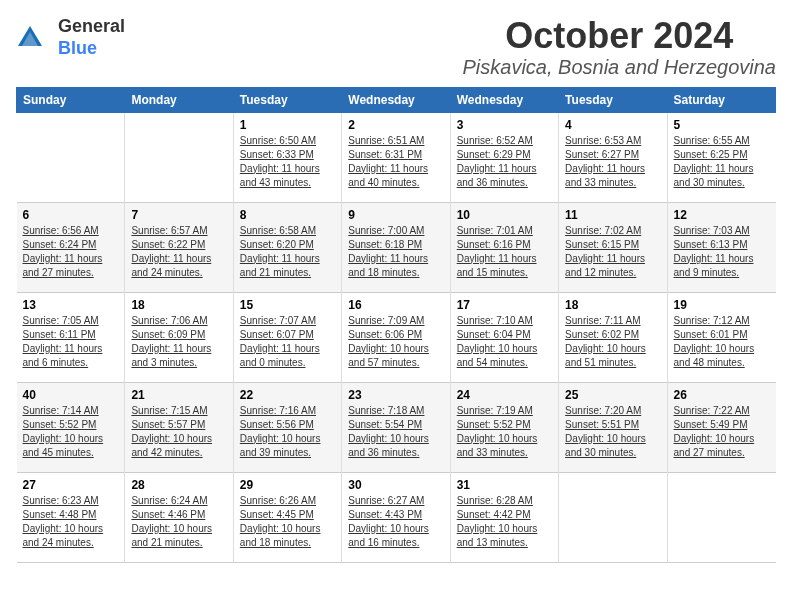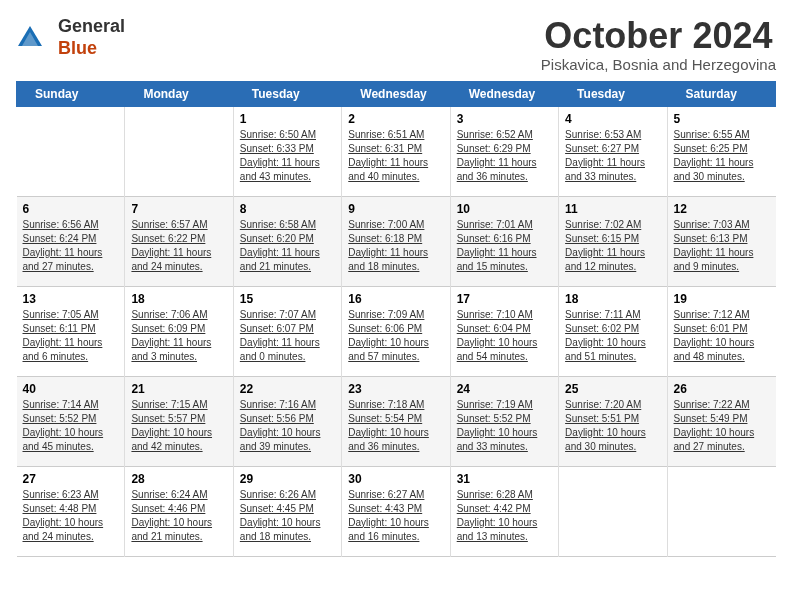--- a/index.html
+++ b/index.html
@@ -20,48 +20,49 @@
       display: flex;
       align-items: center;
       gap: 14px;
     }
     .logo-text {
       font-size: 18px;
       font-weight: bold;
       line-height: 1.2;
     }
     .logo-general { color: #333; }
-    .logo-blue { color: #c2410c; }
+    .logo-blue { color: #3b82f6; }
     .logo-icon {
       width: 28px;
       height: 28px;
     }
     .title-block {
       text-align: center;
     }
     .month-title {
       font-size: 36px;
       font-weight: bold;
       color: #333;
       line-height: 1.1;
     }
     .subtitle {
-      font-size: 15px;
+      font-size: 20px;
       color: #555;
+      font-style: italic;
     }
     table {
       width: 100%;
       border-collapse: collapse;
       font-size: 11px;
     }
     thead tr th {
       background-color: #2a6db5;
       color: #fff;
       text-align: left;
-      padding: 5px 18px;
+      padding: 5px 6px;
       font-size: 12px;
       font-weight: bold;
       border: 1px solid #2a6db5;
     }
     tbody tr {
       border-bottom: 1px solid #ccc;
     }
     tbody tr:nth-child(odd) {
       background: #fff;
     }

